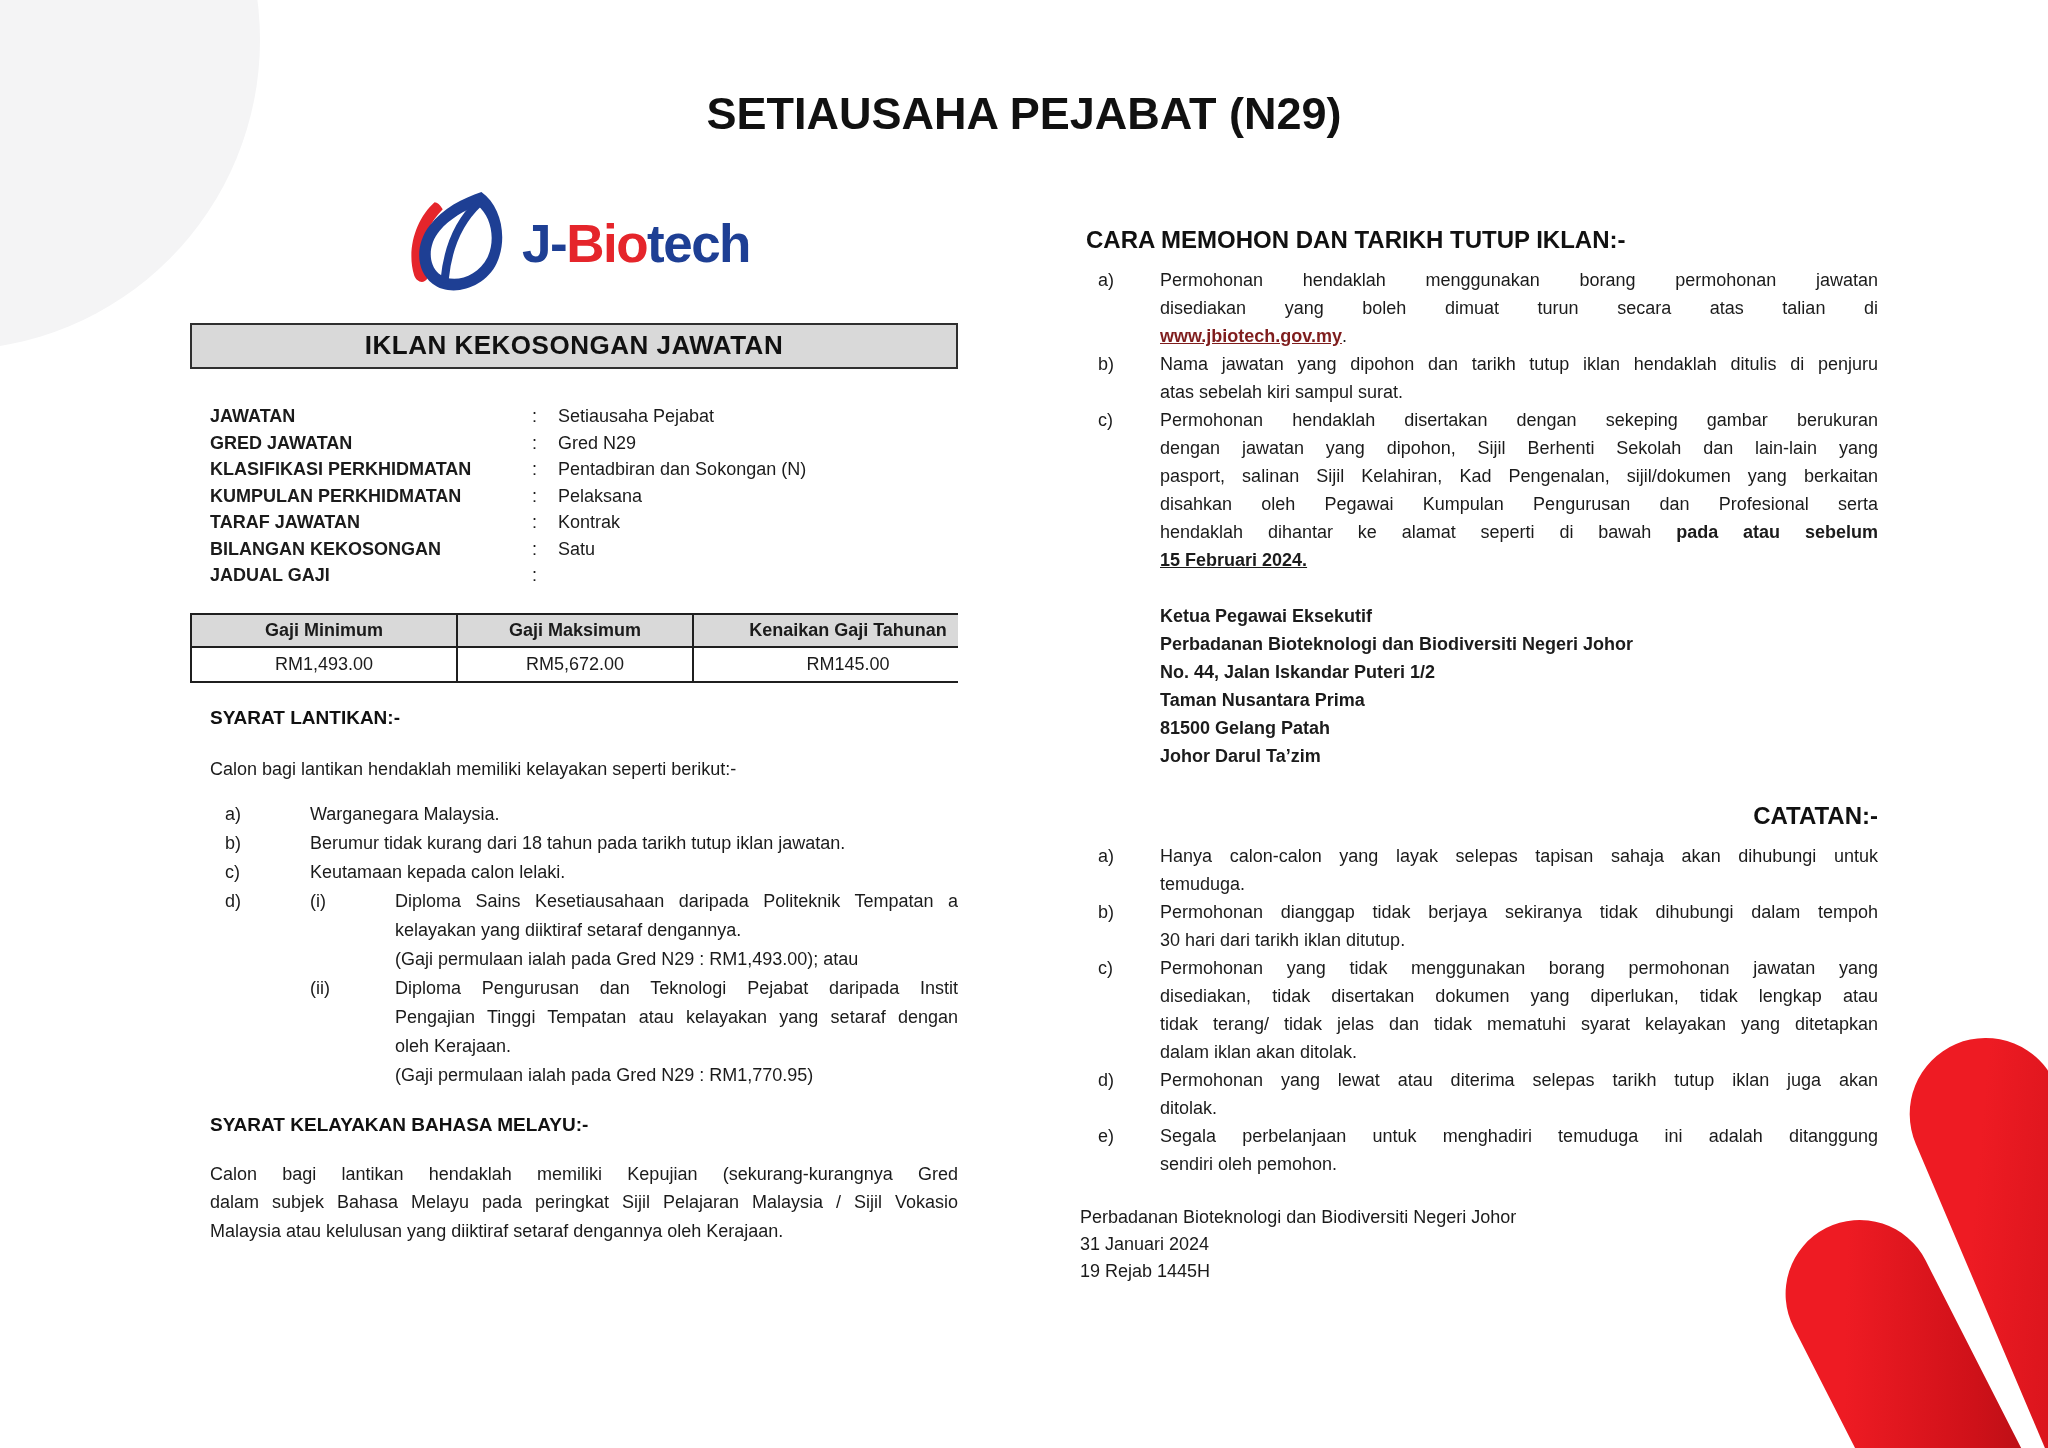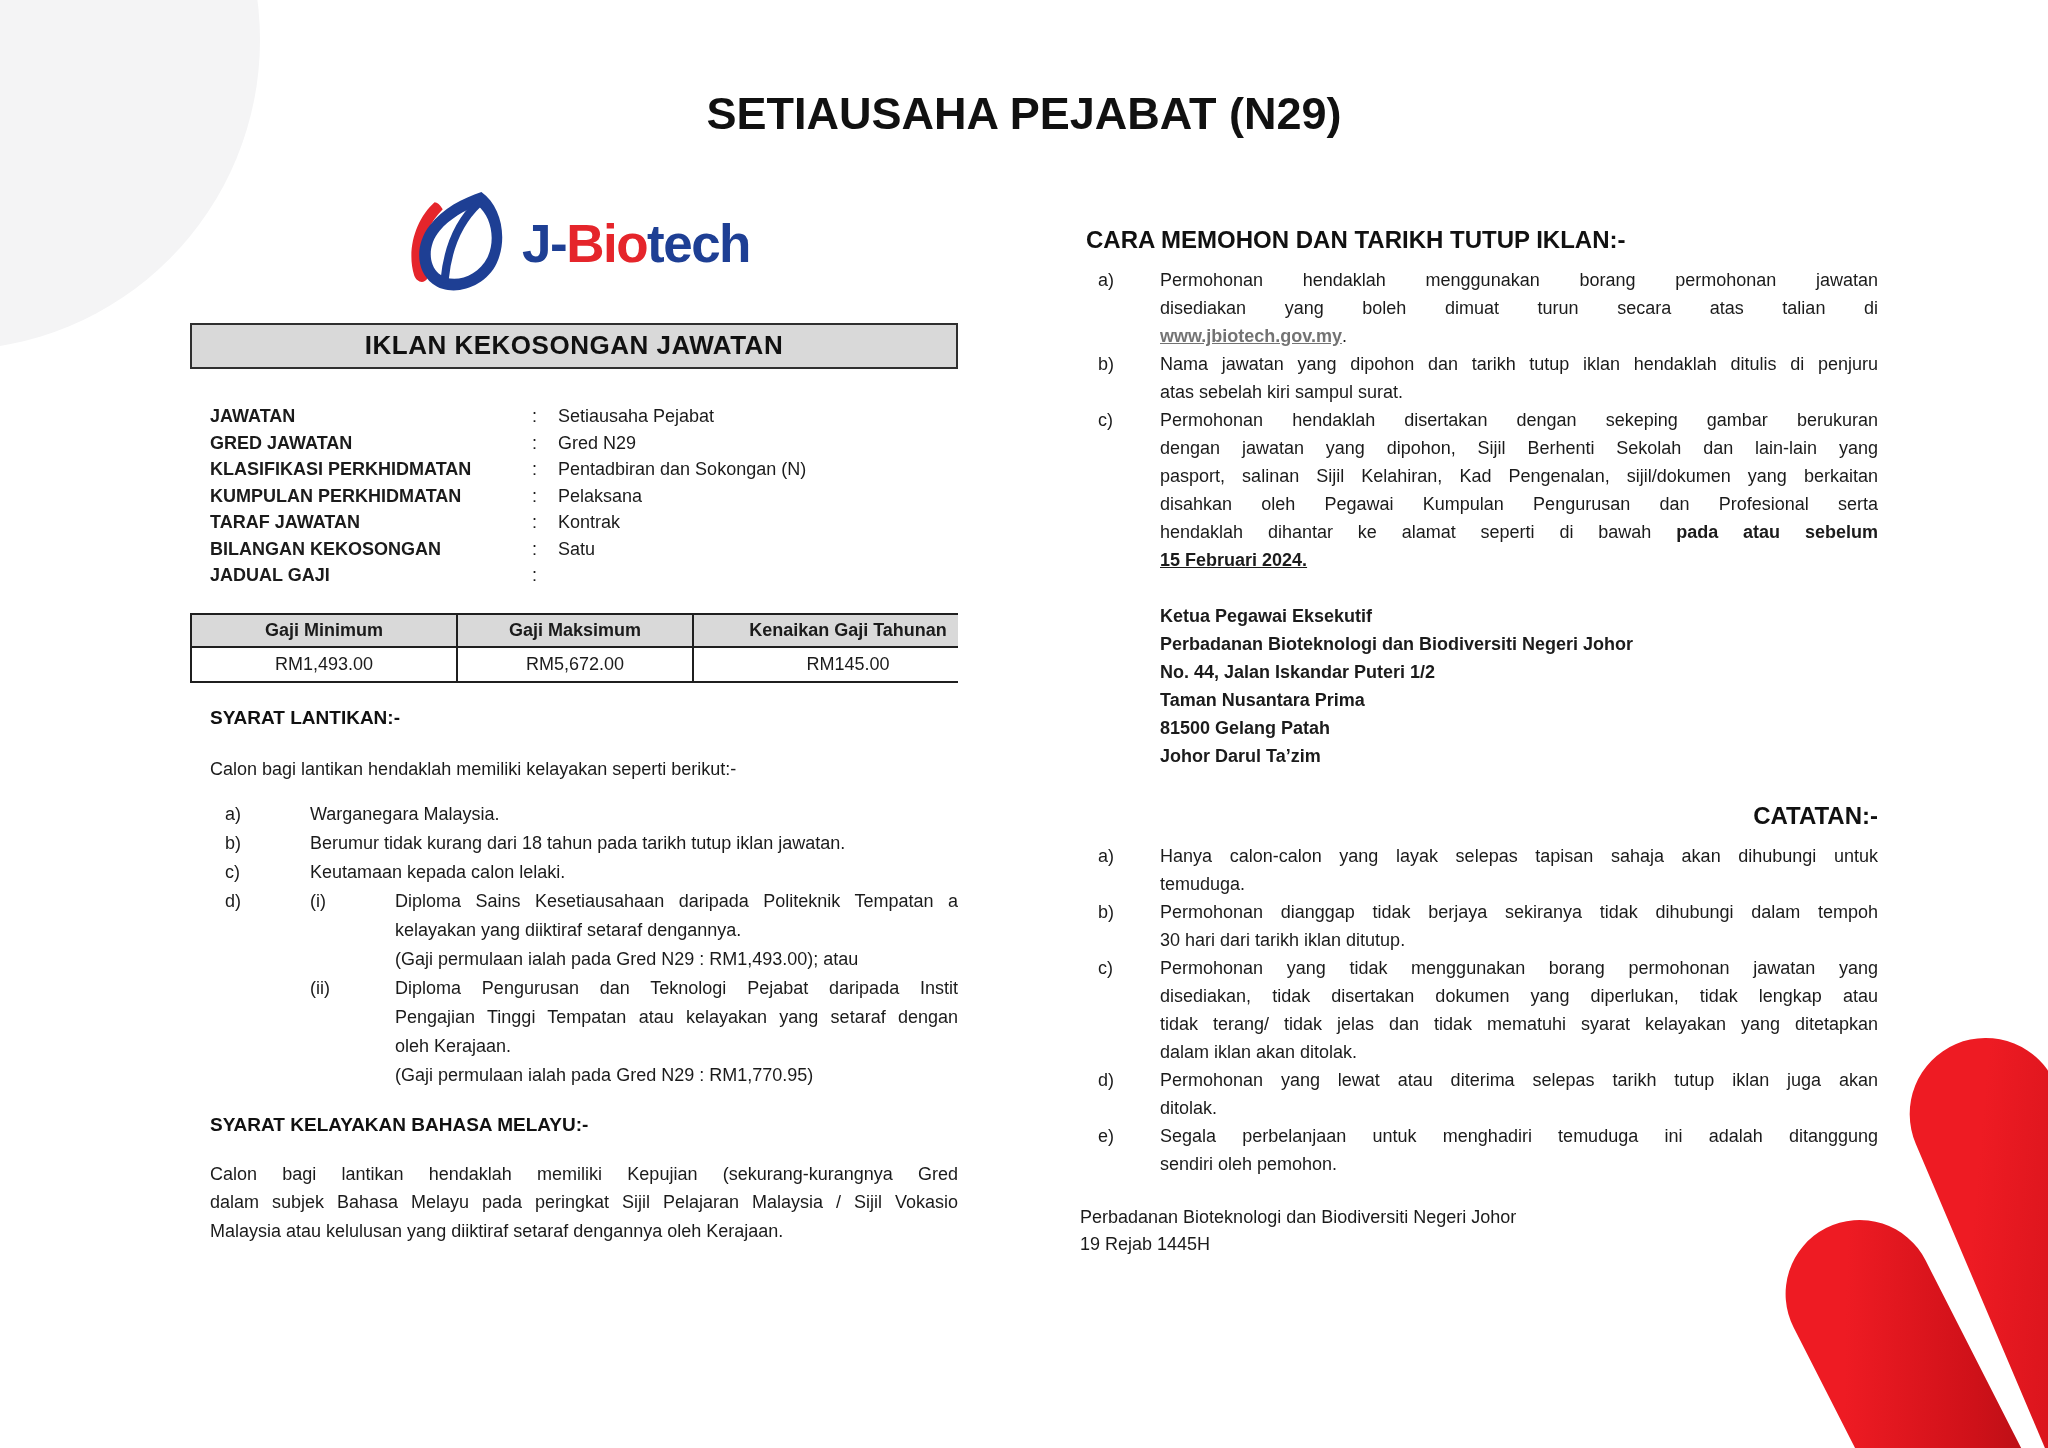--- a/index.html
+++ b/index.html
@@ -77,21 +77,21 @@
     font-size:18px;
   }
   .r-heading{font-weight:bold;font-size:24px;color:#111;padding-left:6px;}
   .r-list{margin-top:12px;}
   .r-item{display:grid;grid-template-columns:62px 1fr;padding-left:18px;line-height:28px;}
   .address{margin-top:28px;margin-left:80px;font-weight:bold;line-height:28px;}
   .catatan-heading{margin-top:32px;text-align:right;}
   .footer{margin-top:26px;line-height:27px;}
   .b{font-weight:bold;margin-top:17px;}
   .bu{font-weight:bold;text-decoration:underline;}
-  a.doc-link{color:#737373;font-weight:bold;text-decoration:underline;cursor:pointer;}
+  a.doc-link{color:#7f1d1d;font-weight:bold;text-decoration:underline;cursor:pointer;}
 </style>
 </head>
 <body>
 
 <div class="blob-topleft"></div>
 <div class="capsule c-left"></div>
 <div class="capsule c-right"></div>
 
 <div class="page-title">SETIAUSAHA PEJABAT (N29)</div>
 
@@ -297,16 +297,17 @@
       <span>e)</span>
       <div>
         <div class="jline">Segala perbelanjaan untuk menghadiri temuduga ini adalah ditanggung</div>
         <div class="lline">sendiri oleh pemohon.</div>
       </div>
     </div>
   </div>
 
   <div class="footer">
     <div>Perbadanan Bioteknologi dan Biodiversiti Negeri Johor</div>
+    <div>31 Januari 2024</div>
     <div>19 Rejab 1445H</div>
   </div>
 
 </div>
 
 </body></html>

